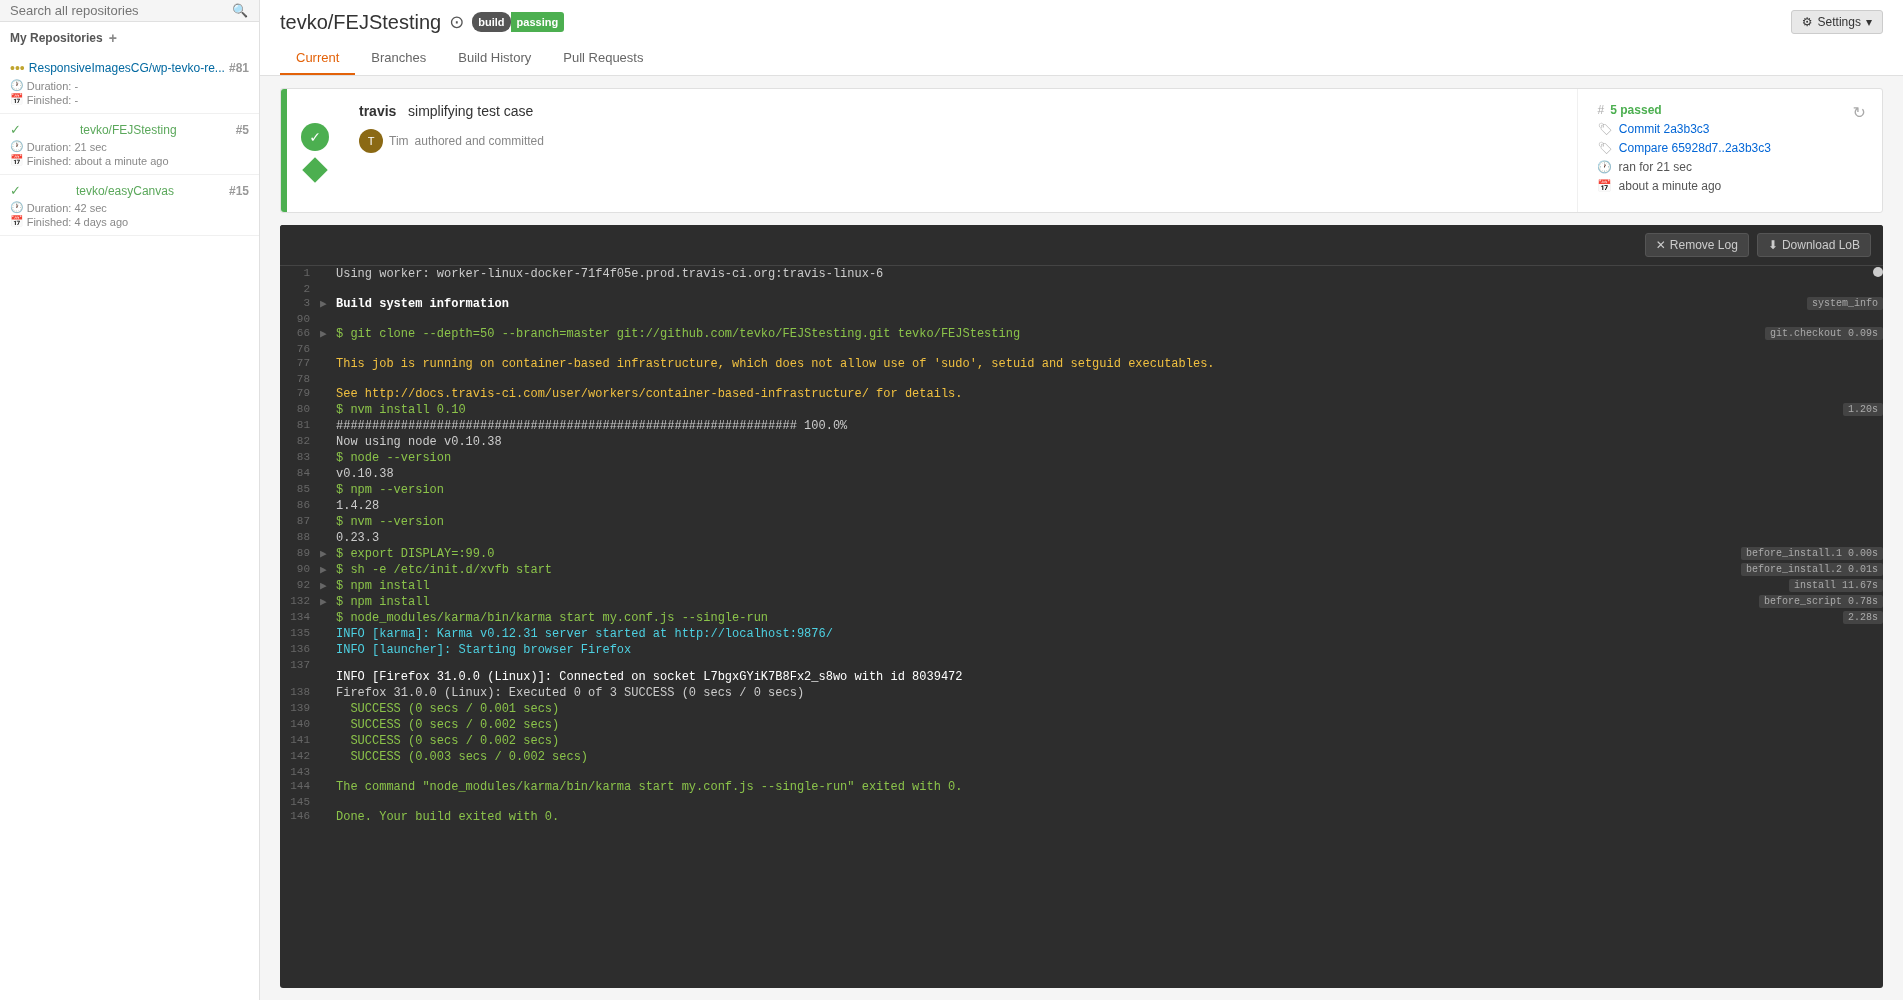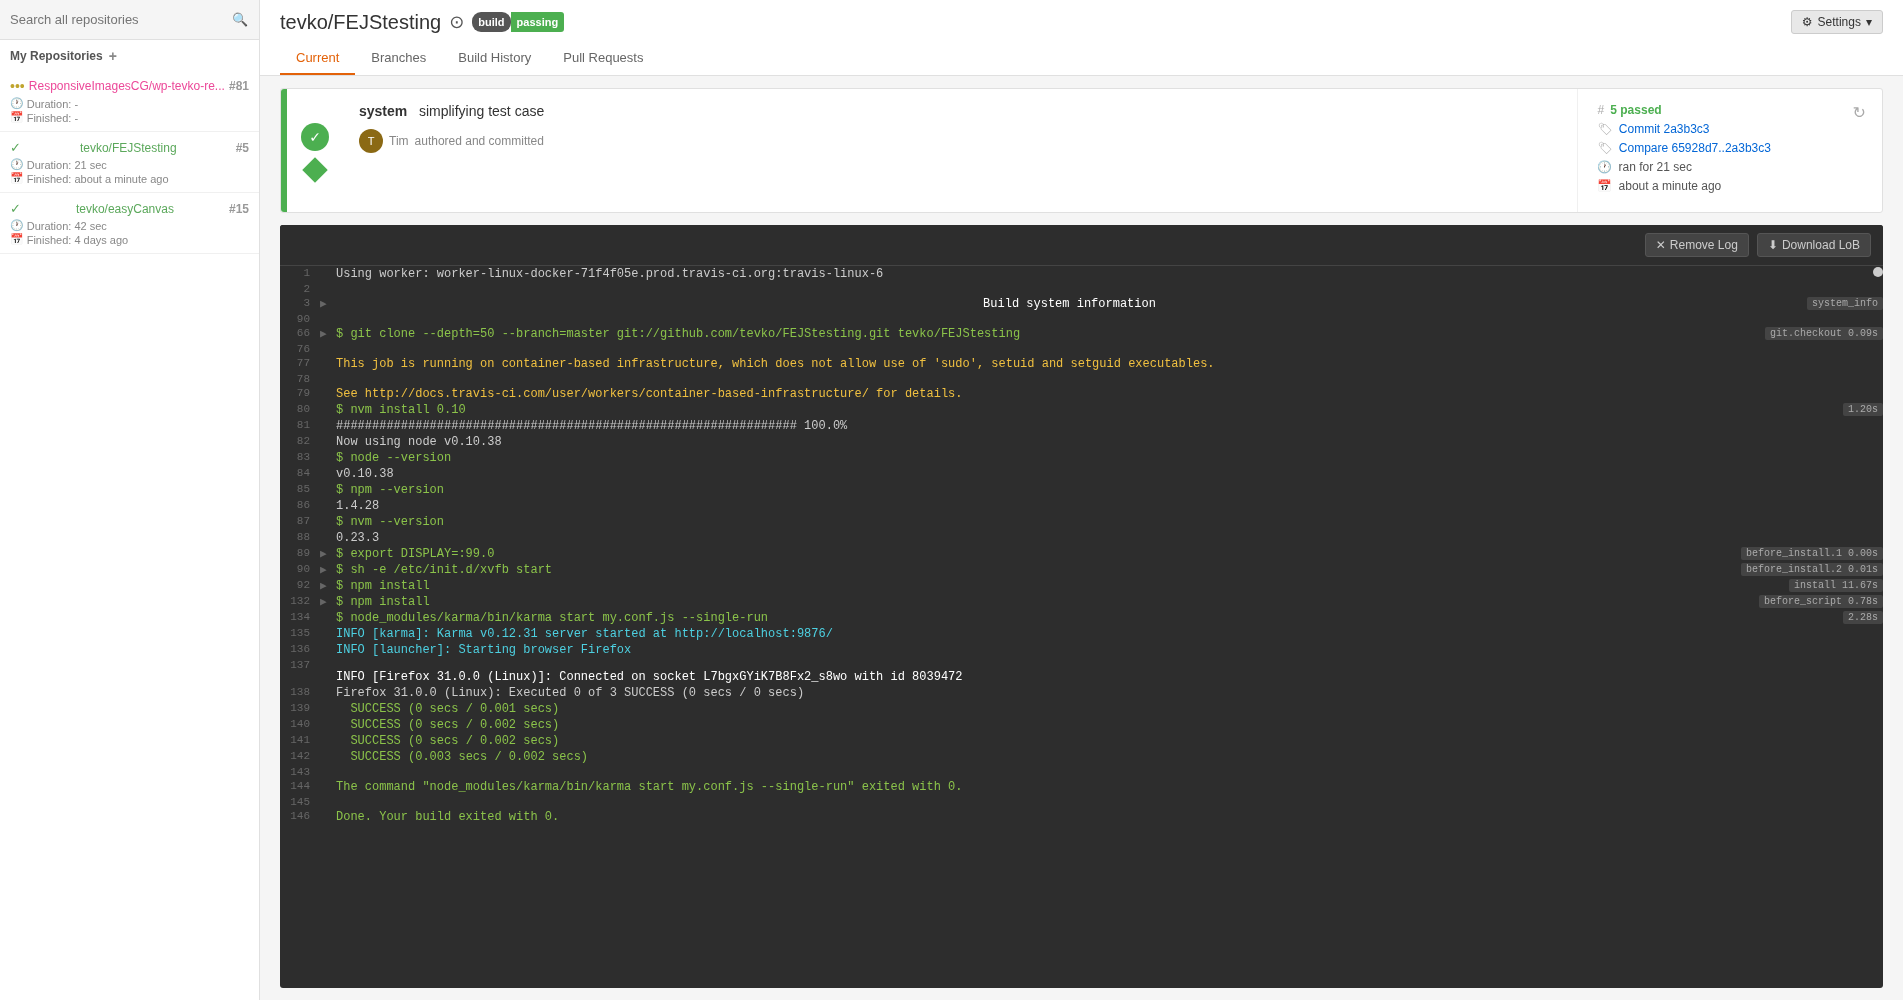--- a/index.html
+++ b/index.html
@@ -11,21 +11,21 @@
       min-width: 260px;
       background: #fff;
       border-right: 1px solid #e0e0e0;
       display: flex;
       flex-direction: column;
       overflow-y: auto;
     }
     .search-bar {
       display: flex;
       align-items: center;
-      padding: 12px 10px;
+      padding: 3px 10px;
       border-bottom: 1px solid #e0e0e0;
       background: #f5f5f5;
     }
     .search-bar input {
       flex: 1;
       border: none;
       background: transparent;
       font-size: 13px;
       outline: none;
       color: #555;
@@ -54,21 +54,21 @@
       cursor: pointer;
     }
     .repo-item.active { background: #fff; }
     .repo-item-top {
       display: flex;
       align-items: center;
       justify-content: space-between;
       margin-bottom: 3px;
     }
     .repo-name {
-      color: #ec4899;
+      color: #0369a1;
       font-size: 12px;
       font-weight: 500;
       display: flex;
       align-items: center;
       gap: 4px;
     }
     .repo-name.green { color: #5ba85b; }
     .repo-num { color: #999; font-size: 12px; font-weight: bold; }
     .repo-meta { font-size: 11px; color: #888; display: flex; align-items: center; gap: 4px; }
     .repo-meta-row { display: flex; align-items: center; gap: 3px; margin-bottom: 1px; }
@@ -297,21 +297,21 @@
       color: #666;
       cursor: pointer;
       font-size: 11px;
     }
     .log-text {
       flex: 1;
       color: #ccc;
       word-break: break-all;
       white-space: pre-wrap;
     }
-    .log-text.bold-section { color: #fff; font-weight: normal; text-align: center; }
+    .log-text.bold-section { color: #fff; font-weight: bold; }
     .log-text.green { color: #8bc34a; }
     .log-text.yellow { color: #f0c040; }
     .log-text.blue { color: #ffffff; margin-top: 11px; }
     .log-text.cyan { color: #4dd0e1; }
     .log-badge {
       background: #444;
       color: #aaa;
       border-radius: 2px;
       padding: 1px 5px;
       font-size: 10px;
@@ -424,21 +424,21 @@
   </div>
 
   <div class="build-panel">
     <div class="build-status-bar"></div>
     <div class="build-icons">
       <div class="build-icon-circle">✓</div>
       <div style="width:18px;height:18px;background:#4caf50;transform:rotate(45deg);"></div>
     </div>
     <div class="build-info-main">
       <div class="build-branch-name">
-        <span>system</span>
+        <span>travis</span>
         &nbsp;
         <span style="font-weight:normal;">simplifying test case</span>
       </div>
       <div class="build-author">
         <div class="author-avatar">T</div>
         <span>Tim</span>
         <span>authored and committed</span>
       </div>
     </div>
     <div class="build-meta-col">

